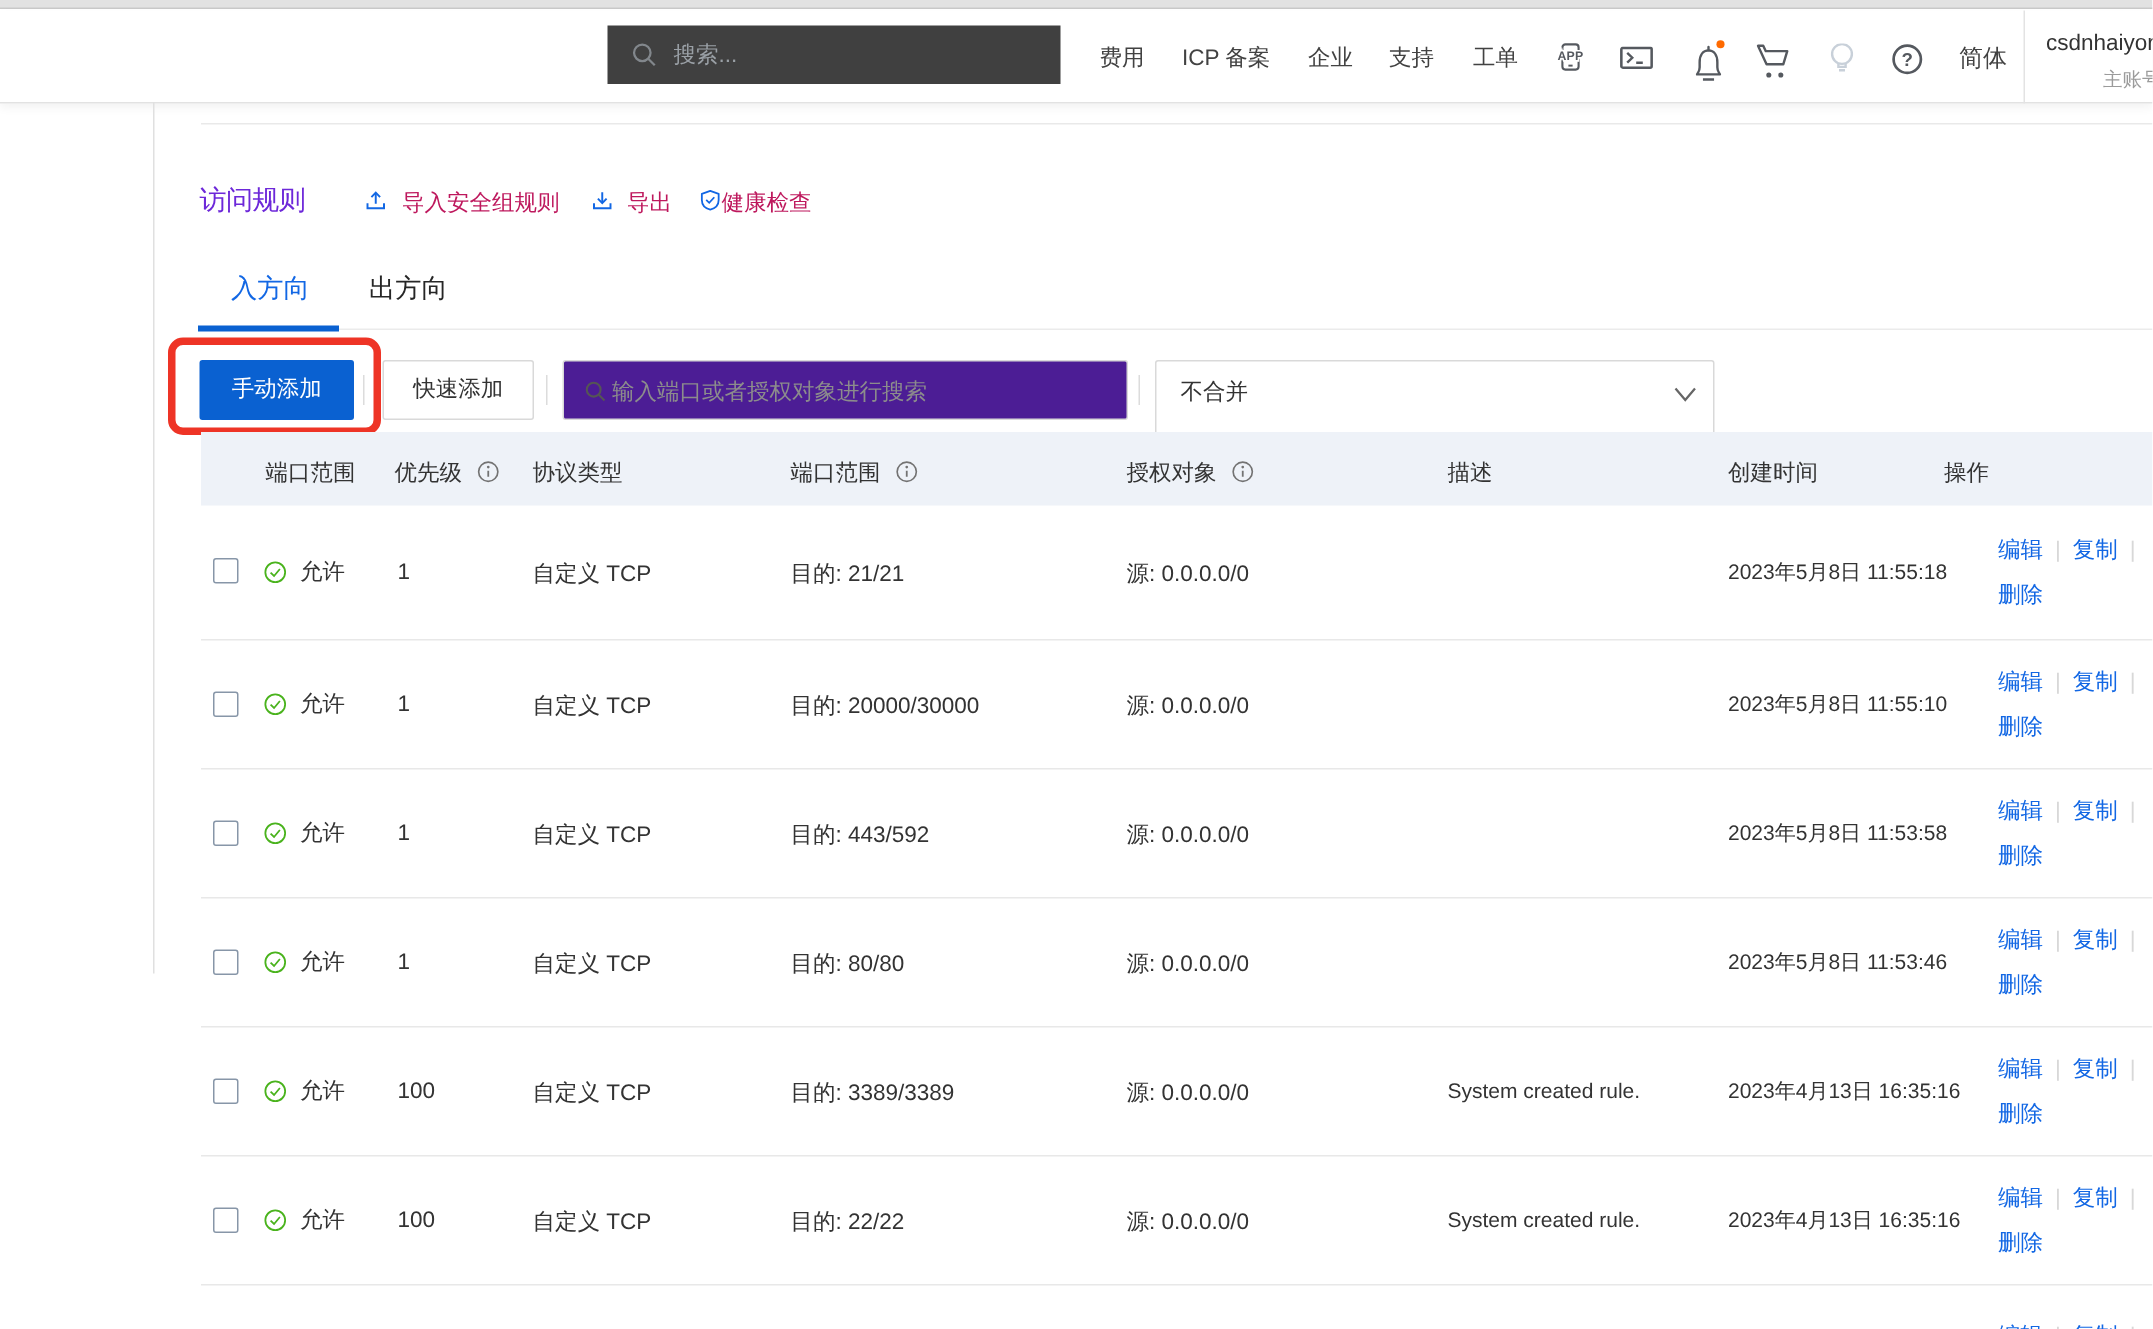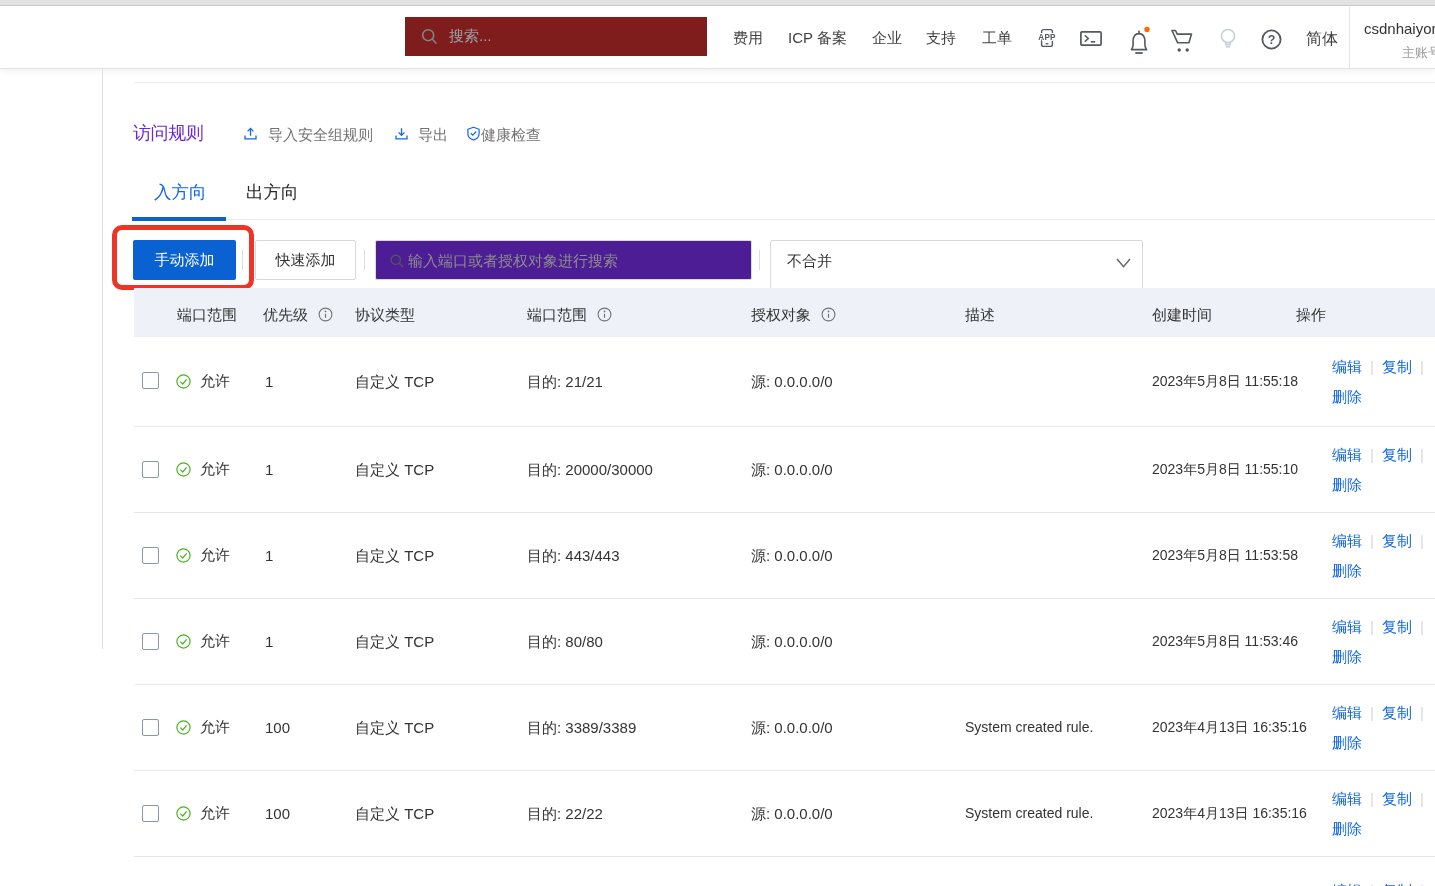--- a/index.html
+++ b/index.html
@@ -6,34 +6,34 @@
 html,body { width:1435px; height:886px; overflow:hidden; background:#fff;
   font-family:"Liberation Sans",sans-serif; }
 .abs { position:absolute; }
 #stage { position:relative; width:1435px; height:886px; }
 
 
 #strip { left:0; top:0; width:1435px; height:6px; background:#e2e2e2; border-bottom:1px solid #c9c9c9; }
 
 
 #nav { left:0; top:7px; width:1435px; height:62px; background:#fff; border-bottom:1px solid #e2e2e2; box-shadow:0 3px 6px rgba(0,0,0,0.05); }
-#navsearch { left:405px; top:10px; width:302px; height:39px; background:#7f1d1d; }
+#navsearch { left:405px; top:10px; width:302px; height:39px; background:#404040; }
 #navsearch .ph { position:absolute; left:44px; top:10px; font-size:15px; color:#9aa0a6; }
 .navitem { position:absolute; top:22px; font-size:15px; color:#424242; white-space:nowrap; }
 .navico { position:absolute; top:20px; }
 #vdiv { left:1349px; top:0; width:1px; height:62px; background:#e3e3e3; }
 #acct { left:1364px; top:13px; font-size:15px; color:#333; white-space:nowrap; }
 #acct2 { left:1402px; top:37px; font-size:13px; color:#9b9b9b; white-space:nowrap; }
 
 
 #sideline { left:102px; top:68px; width:1px; height:581px; background:#e0e0e0; }
 #topline { left:134px; top:82px; width:1301px; height:1px; background:#e9e9e9; }
 
 #title { left:133px; top:121px; font-size:18px; color:#6d28d9; letter-spacing:-0.4px; }
-.toollink { position:absolute; top:126px; font-size:15px; color:#737373; white-space:nowrap; }
+.toollink { position:absolute; top:126px; font-size:15px; color:#be185d; white-space:nowrap; }
 
 
 #tab1 { left:154px; top:180px; font-size:17.5px; color:#1267e4; }
 #tab2 { left:246px; top:180px; font-size:17.5px; color:#262626; }
 #tabbar { left:132px; top:217px; width:94px; height:4px; background:#0a61d1; }
 #tabline { left:226px; top:219px; width:1209px; height:1px; background:#ebebeb; }
 
 
 #btnblue { left:133px; top:240px; width:103px; height:40px; background:#0a61d1; border-radius:2px;
   color:#fff; font-size:15px; text-align:center; line-height:40px; }
@@ -227,21 +227,21 @@
   <div class="cb" style="top:34px"></div>
   <span class="cell c1 allow" style="top:33px">
           <svg width="15" height="15" viewBox="0 0 15 15" fill="none">
             <circle cx="7.5" cy="7.5" r="6.6" stroke="#4ab31d" stroke-width="1.2"></circle>
             <polyline points="4.4,7.7 6.7,10 10.6,5.3" stroke="#4ab31d" stroke-width="1.2" fill="none"></polyline>
           </svg>
           <span style="margin-left:5px">允许</span>
         </span>
   <span class="cell c2" style="top:34px">1</span>
   <span class="cell c3" style="top:34px">自定义 TCP</span>
-  <span class="cell c4" style="top:34px">目的: 443/443</span>
+  <span class="cell c4" style="top:34px">目的: 443/592</span>
   <span class="cell c5" style="top:34px">源: 0.0.0.0/0</span>
   <span class="cell c6" style="top:34px"></span>
   <span class="cell c7" style="top:34px">2023年5月8日 11:53:58</span>
   <div class="act" style="top:13px;line-height:30px">编辑<span class="sp">|</span>复制<span class="sp">|</span><br>删除</div>
 </div>
 <div class="row" style="height:86px">
   <div class="cb" style="top:34px"></div>
   <span class="cell c1 allow" style="top:33px">
           <svg width="15" height="15" viewBox="0 0 15 15" fill="none">
             <circle cx="7.5" cy="7.5" r="6.6" stroke="#4ab31d" stroke-width="1.2"></circle>

